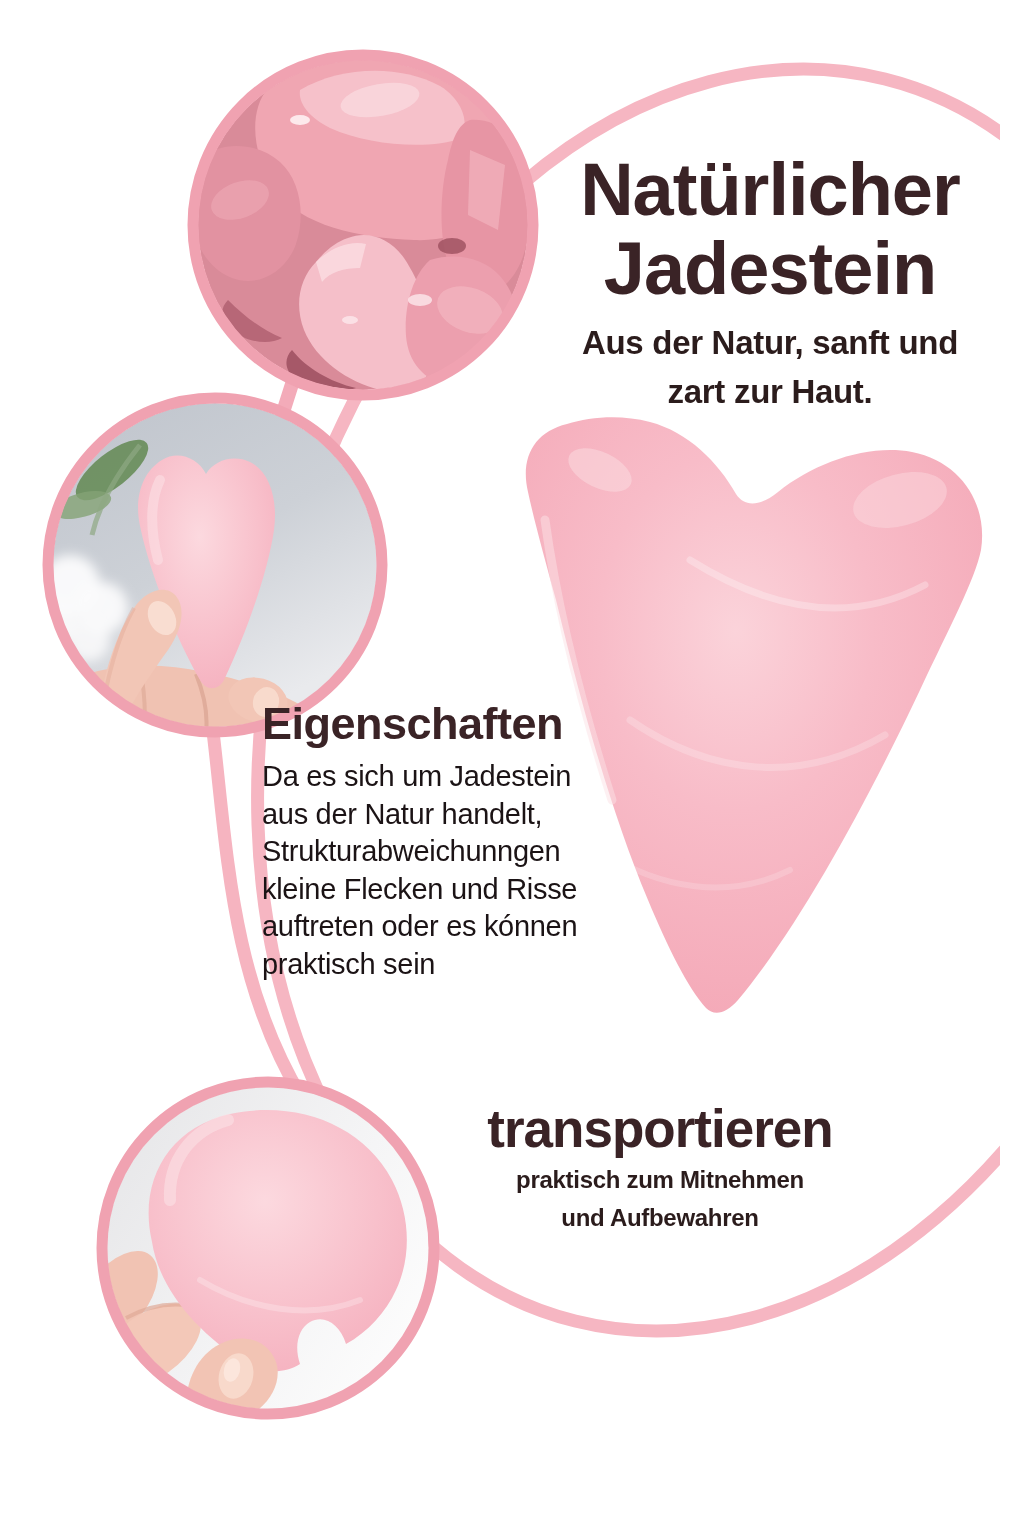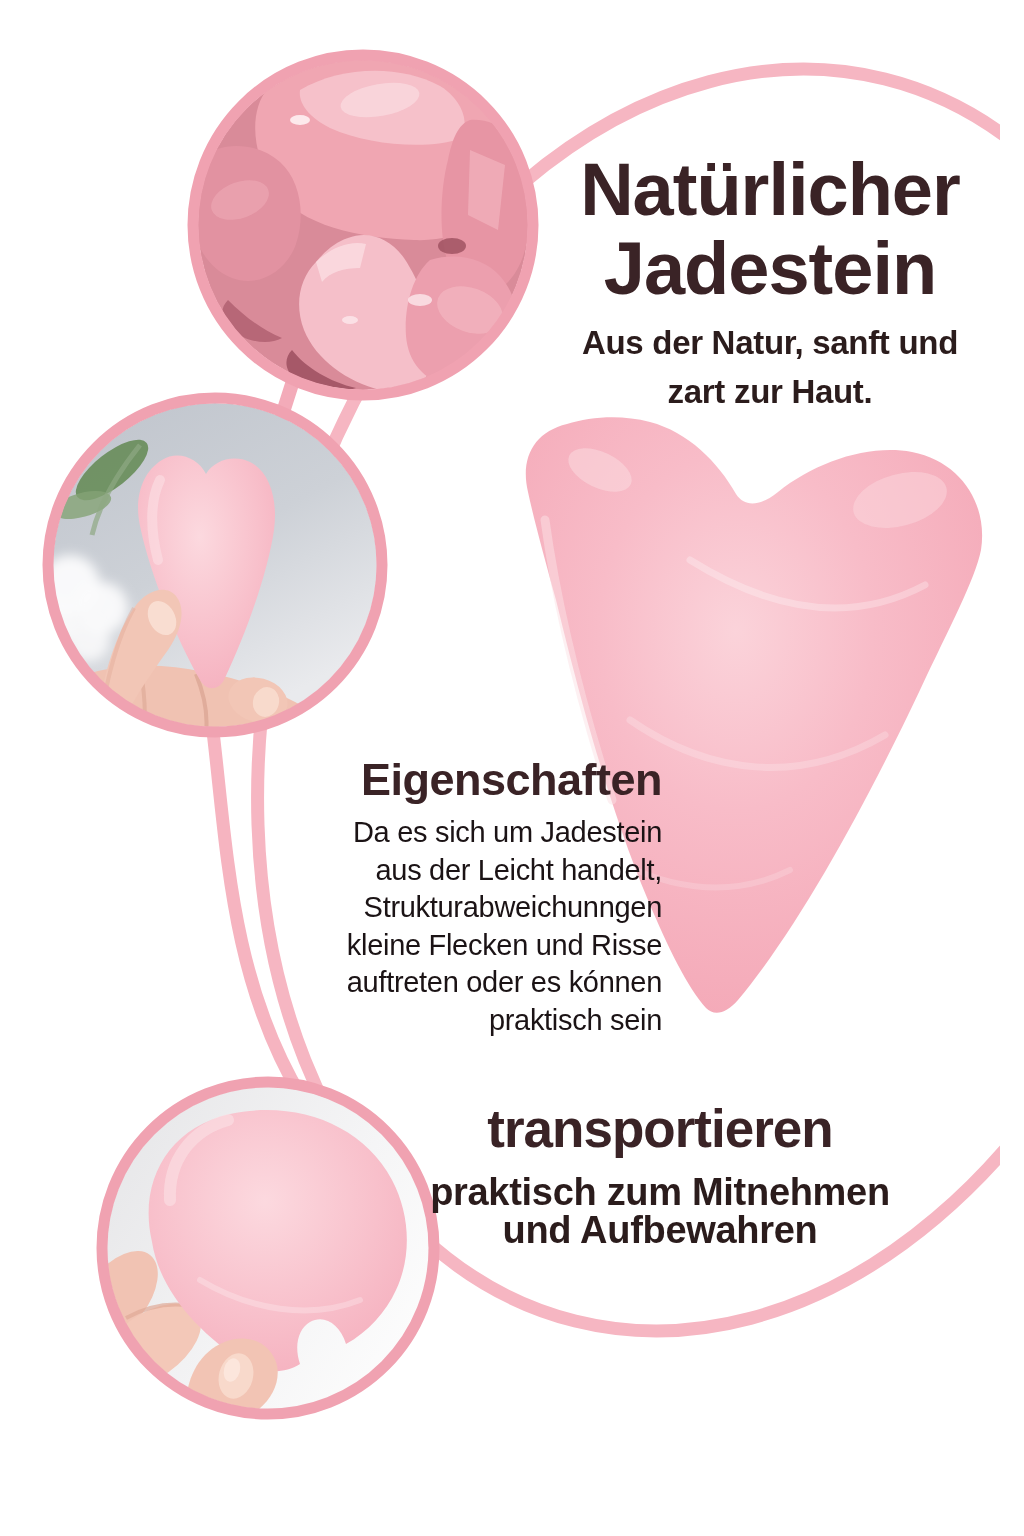--- a/index.html
+++ b/index.html
@@ -17,38 +17,38 @@
   .hero .title-line{
     font-size:74px;line-height:79px;font-weight:700;
     color:#3a2326;letter-spacing:-1px;
   }
   .hero .sub-line{
     font-size:33px;line-height:49px;font-weight:600;
     color:#2b1c1c;letter-spacing:-0.3px;
   }
   .hero .sub-wrap{margin-top:10px;}
 
-  .features{left:262px;top:754px;width:400px;text-align:right;}
+  .features{left:262px;top:698px;width:400px;text-align:left;}
   .features .feat-heading{
     font-size:45px;line-height:52px;font-weight:700;
     color:#3a2326;letter-spacing:-0.5px;margin-bottom:8px;
   }
   .features .feat-line{
     font-size:29px;line-height:37.5px;font-weight:400;
     color:#1b1315;letter-spacing:-0.3px;white-space:nowrap;
   }
 
   .transport{left:420px;top:1100px;width:480px;text-align:center;}
   .transport .tr-heading{
     font-size:53px;line-height:57px;font-weight:700;
     color:#3a2326;letter-spacing:-1px;
   }
   .transport .tr-sub{
-    font-size:38px;line-height:38px;font-weight:600;
-    color:#2b1c1c;letter-spacing:-0.3px;margin-top:16px;
+    font-size:24px;line-height:38px;font-weight:600;
+    color:#2b1c1c;letter-spacing:-0.3px;margin-top:4px;
   }
 </style>
 </head>
 <body>
 
 <div class="canvas">
 
   <svg class="art" viewBox="0 0 1024 1536">
     <defs>
       <clipPath id="clipC1">
@@ -189,21 +189,21 @@
     <div class="title-line">Jadestein</div>
     <div class="sub-wrap">
       <div class="sub-line">Aus der Natur, sanft und</div>
       <div class="sub-line">zart zur Haut.</div>
     </div>
   </div>
 
   <div class="txt features">
     <div class="feat-heading">Eigenschaften</div>
     <div class="feat-line">Da es sich um Jadestein</div>
-    <div class="feat-line">aus der Leicht handelt,</div>
+    <div class="feat-line">aus der Natur handelt,</div>
     <div class="feat-line">Strukturabweichunngen</div>
     <div class="feat-line">kleine Flecken und Risse</div>
     <div class="feat-line">auftreten oder es kónnen</div>
     <div class="feat-line">praktisch sein</div>
   </div>
 
   <div class="txt transport">
     <div class="tr-heading">transportieren</div>
     <div class="tr-sub">
       <div>praktisch zum Mitnehmen</div>

